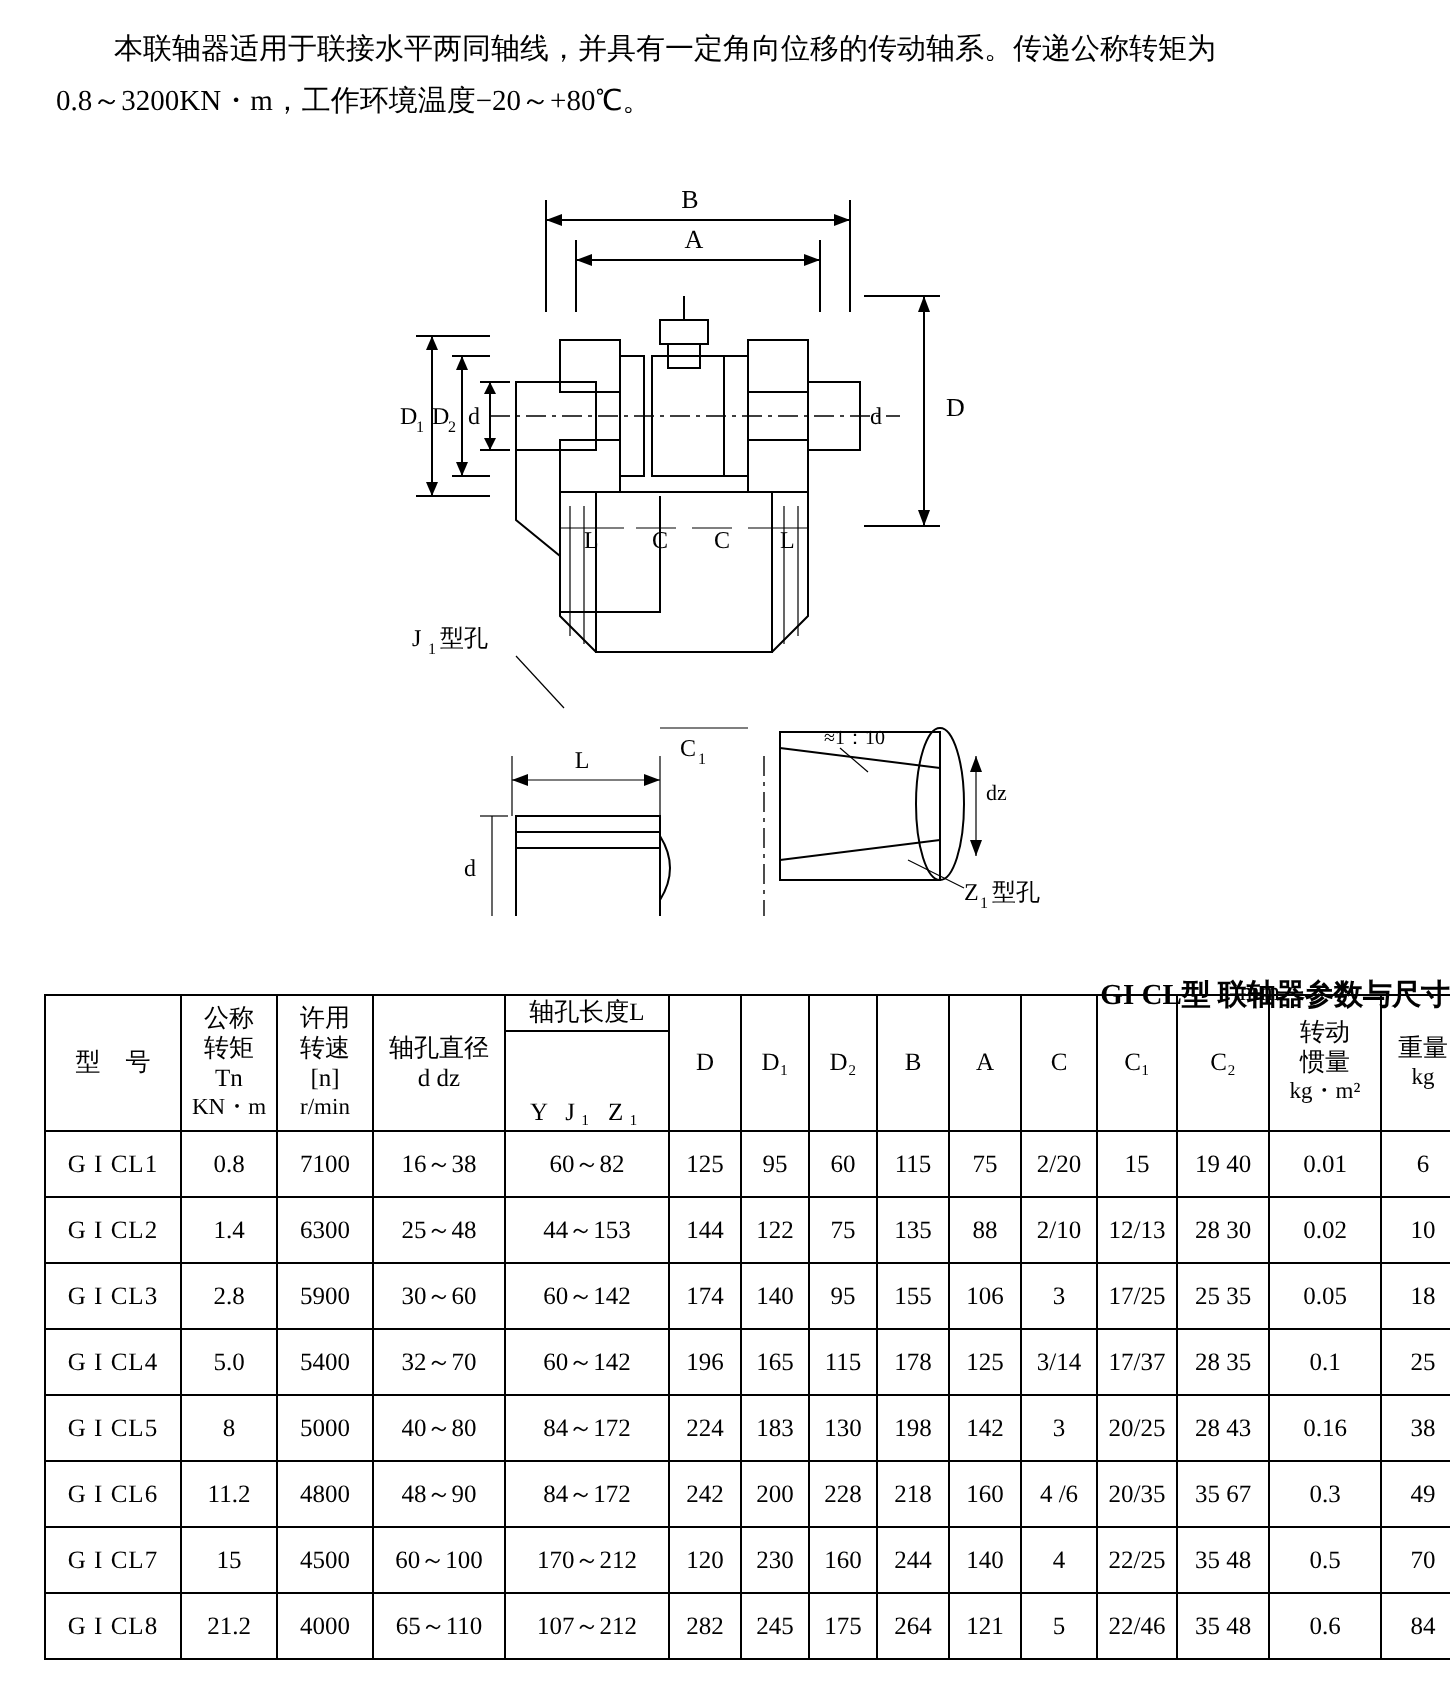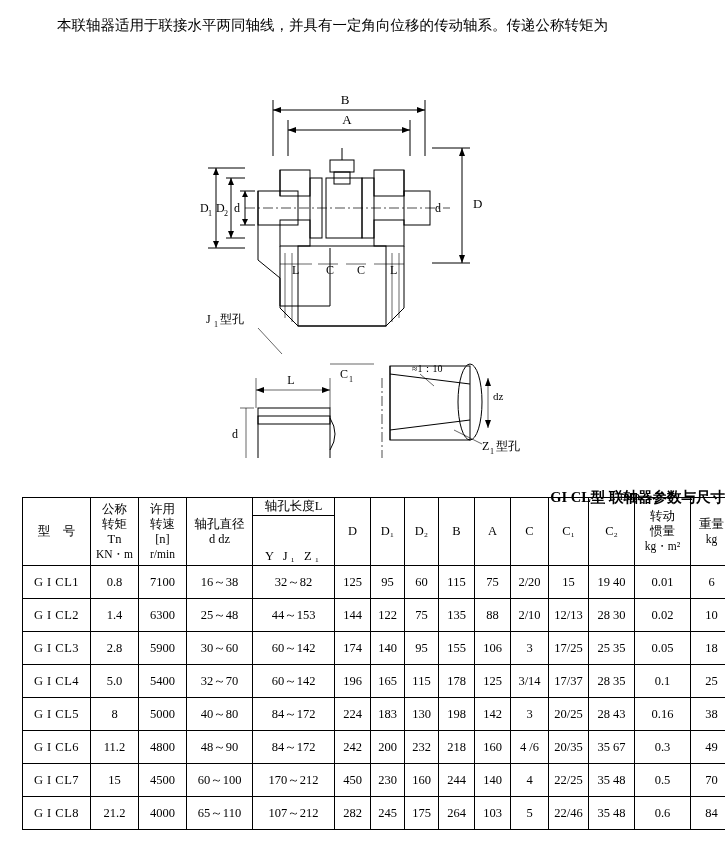--- a/index.html
+++ b/index.html
@@ -96,20 +96,21 @@
   .cell-model { letter-spacing: 0.5px; }
   .triple { display: inline-block; letter-spacing: 3px; margin-top: 32px; }
 </style>
 </head>
 <body>
 
 <div class="page">
 
   <div class="intro">
     <span class="line1">本联轴器适用于联接水平两同轴线，并具有一定角向位移的传动轴系。传递公称转矩为</span>
+    <span class="line2">0.8～3200KN・m，工作环境温度−20～+80℃。</span>
   </div>
 
   <div class="figure">
     <svg class="fig-svg" width="665" height="380" viewBox="0 0 665 380" xmlns="http://www.w3.org/2000/svg">
       <g stroke="#000" fill="none" stroke-width="1" font-family="Liberation Serif, serif" font-size="12">
 
         <line x1="243" y1="22" x2="243" y2="78"></line>
         <line x1="395" y1="22" x2="395" y2="78"></line>
         <line x1="243" y1="32" x2="395" y2="32"></line>
         <polygon points="243,32 251,29 251,35" fill="#000" stroke="none"></polygon>
@@ -318,21 +319,21 @@
           </th>
         </tr>
         <tr></tr>
       </thead>
       <tbody>
         <tr>
           <td class="cell-model">G I CL1</td>
           <td>0.8</td>
           <td>7100</td>
           <td>16～38</td>
-          <td>32～82</td>
+          <td>60～82</td>
           <td>125</td>
           <td>95</td>
           <td>60</td>
           <td>115</td>
           <td>75</td>
           <td>2/20</td>
           <td>15</td>
           <td>19 40</td>
           <td>0.01</td>
           <td>6</td>
@@ -406,57 +407,57 @@
           <td>38</td>
         </tr>
         <tr>
           <td class="cell-model">G I CL6</td>
           <td>11.2</td>
           <td>4800</td>
           <td>48～90</td>
           <td>84～172</td>
           <td>242</td>
           <td>200</td>
-          <td>232</td>
+          <td>228</td>
           <td>218</td>
           <td>160</td>
           <td>4 /6</td>
           <td>20/35</td>
           <td>35 67</td>
           <td>0.3</td>
           <td>49</td>
         </tr>
         <tr>
           <td class="cell-model">G I CL7</td>
           <td>15</td>
           <td>4500</td>
           <td>60～100</td>
           <td>170～212</td>
-          <td>450</td>
+          <td>120</td>
           <td>230</td>
           <td>160</td>
           <td>244</td>
           <td>140</td>
           <td>4</td>
           <td>22/25</td>
           <td>35 48</td>
           <td>0.5</td>
           <td>70</td>
         </tr>
         <tr>
           <td class="cell-model">G I CL8</td>
           <td>21.2</td>
           <td>4000</td>
           <td>65～110</td>
           <td>107～212</td>
           <td>282</td>
           <td>245</td>
           <td>175</td>
           <td>264</td>
-          <td>103</td>
+          <td>121</td>
           <td>5</td>
           <td>22/46</td>
           <td>35 48</td>
           <td>0.6</td>
           <td>84</td>
         </tr>
       </tbody>
     </table>
   </div>
 

